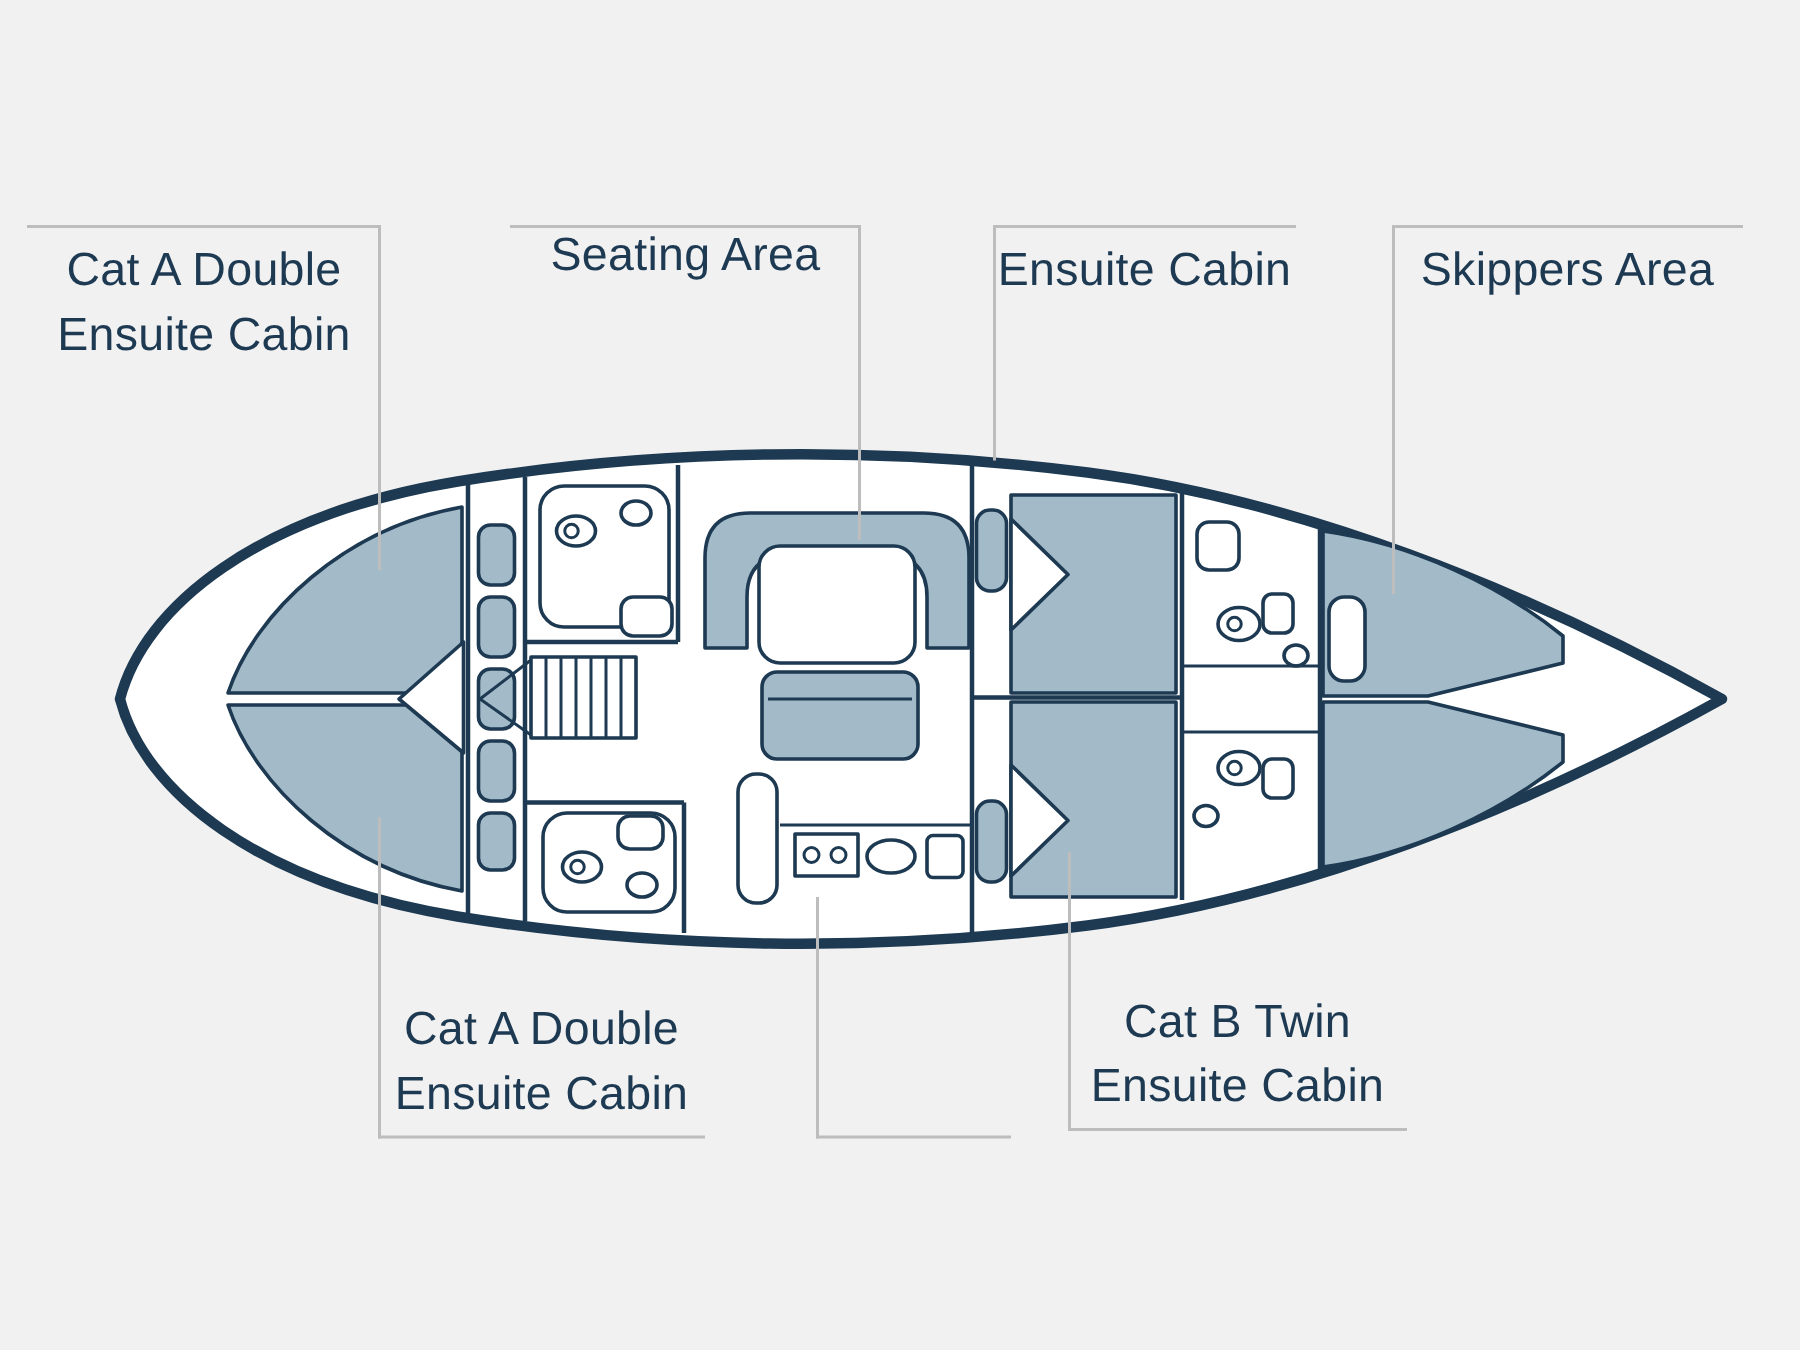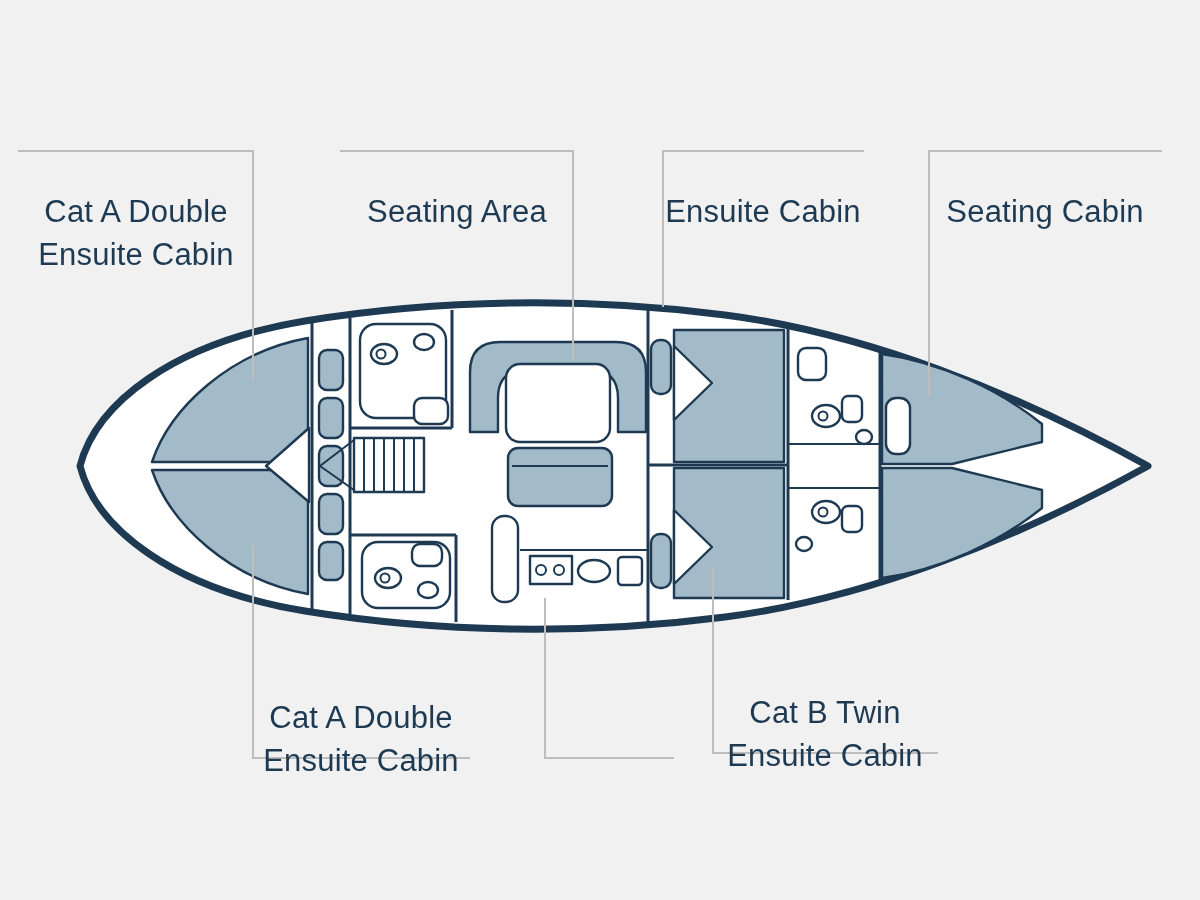--- a/index.html
+++ b/index.html
@@ -13,21 +13,21 @@
   }
   .plan-svg{position:absolute;left:0;top:0;width:1200px;height:900px;}
   .hull{fill:var(--white);stroke:var(--navy);stroke-width:7;stroke-linejoin:round;stroke-linecap:round;}
   .slate{fill:var(--slate);stroke:var(--navy);stroke-width:2.4;stroke-linejoin:round;}
   .white{fill:var(--white);stroke:var(--navy);stroke-width:2.4;stroke-linejoin:round;}
   .wall{stroke:var(--navy);stroke-width:3;fill:none;}
   .thin{stroke:var(--navy);stroke-width:2;fill:none;}
   .leader{position:absolute;background:var(--leader);}
   .label{
     position:absolute;color:var(--navy);font-size:31px;line-height:43px;
-    font-weight:300;letter-spacing:0.2px;text-align:center;white-space:nowrap;margin-top:32px;
+    font-weight:300;letter-spacing:0.2px;text-align:center;white-space:nowrap;
   }
 </style>
 </head>
 <body>
 
 <div class="canvas">
 
   <svg class="plan-svg" viewBox="0 0 1200 900">
 
     <path class="hull" d="M 80 466 C 96 404 172 343 305 321 C 440 299 585 297 725 315 C 865 333 1015 392 1148 466
@@ -150,30 +150,30 @@
   <div class="leader" style="left:544px;top:757px;width:130px;height:2px"></div>
 
   <div class="leader" style="left:712px;top:568px;width:2px;height:186px"></div>
   <div class="leader" style="left:712px;top:752px;width:226px;height:2px"></div>
 
   <div class="label" style="left:18px;top:158px;width:236px">
     <div>Cat A Double</div>
     <div>Ensuite Cabin</div>
   </div>
 
-  <div class="label" style="left:340px;top:158px;width:234px">
+  <div class="label" style="left:340px;top:148px;width:234px">
     <div>Seating Area</div>
   </div>
 
   <div class="label" style="left:662px;top:158px;width:202px">
     <div>Ensuite Cabin</div>
   </div>
 
   <div class="label" style="left:928px;top:158px;width:234px">
-    <div>Seating Cabin</div>
+    <div>Skippers Area</div>
   </div>
 
   <div class="label" style="left:252px;top:664px;width:218px">
     <div>Cat A Double</div>
     <div>Ensuite Cabin</div>
   </div>
 
 
   <div class="label" style="left:712px;top:659px;width:226px">
     <div>Cat B Twin</div>

